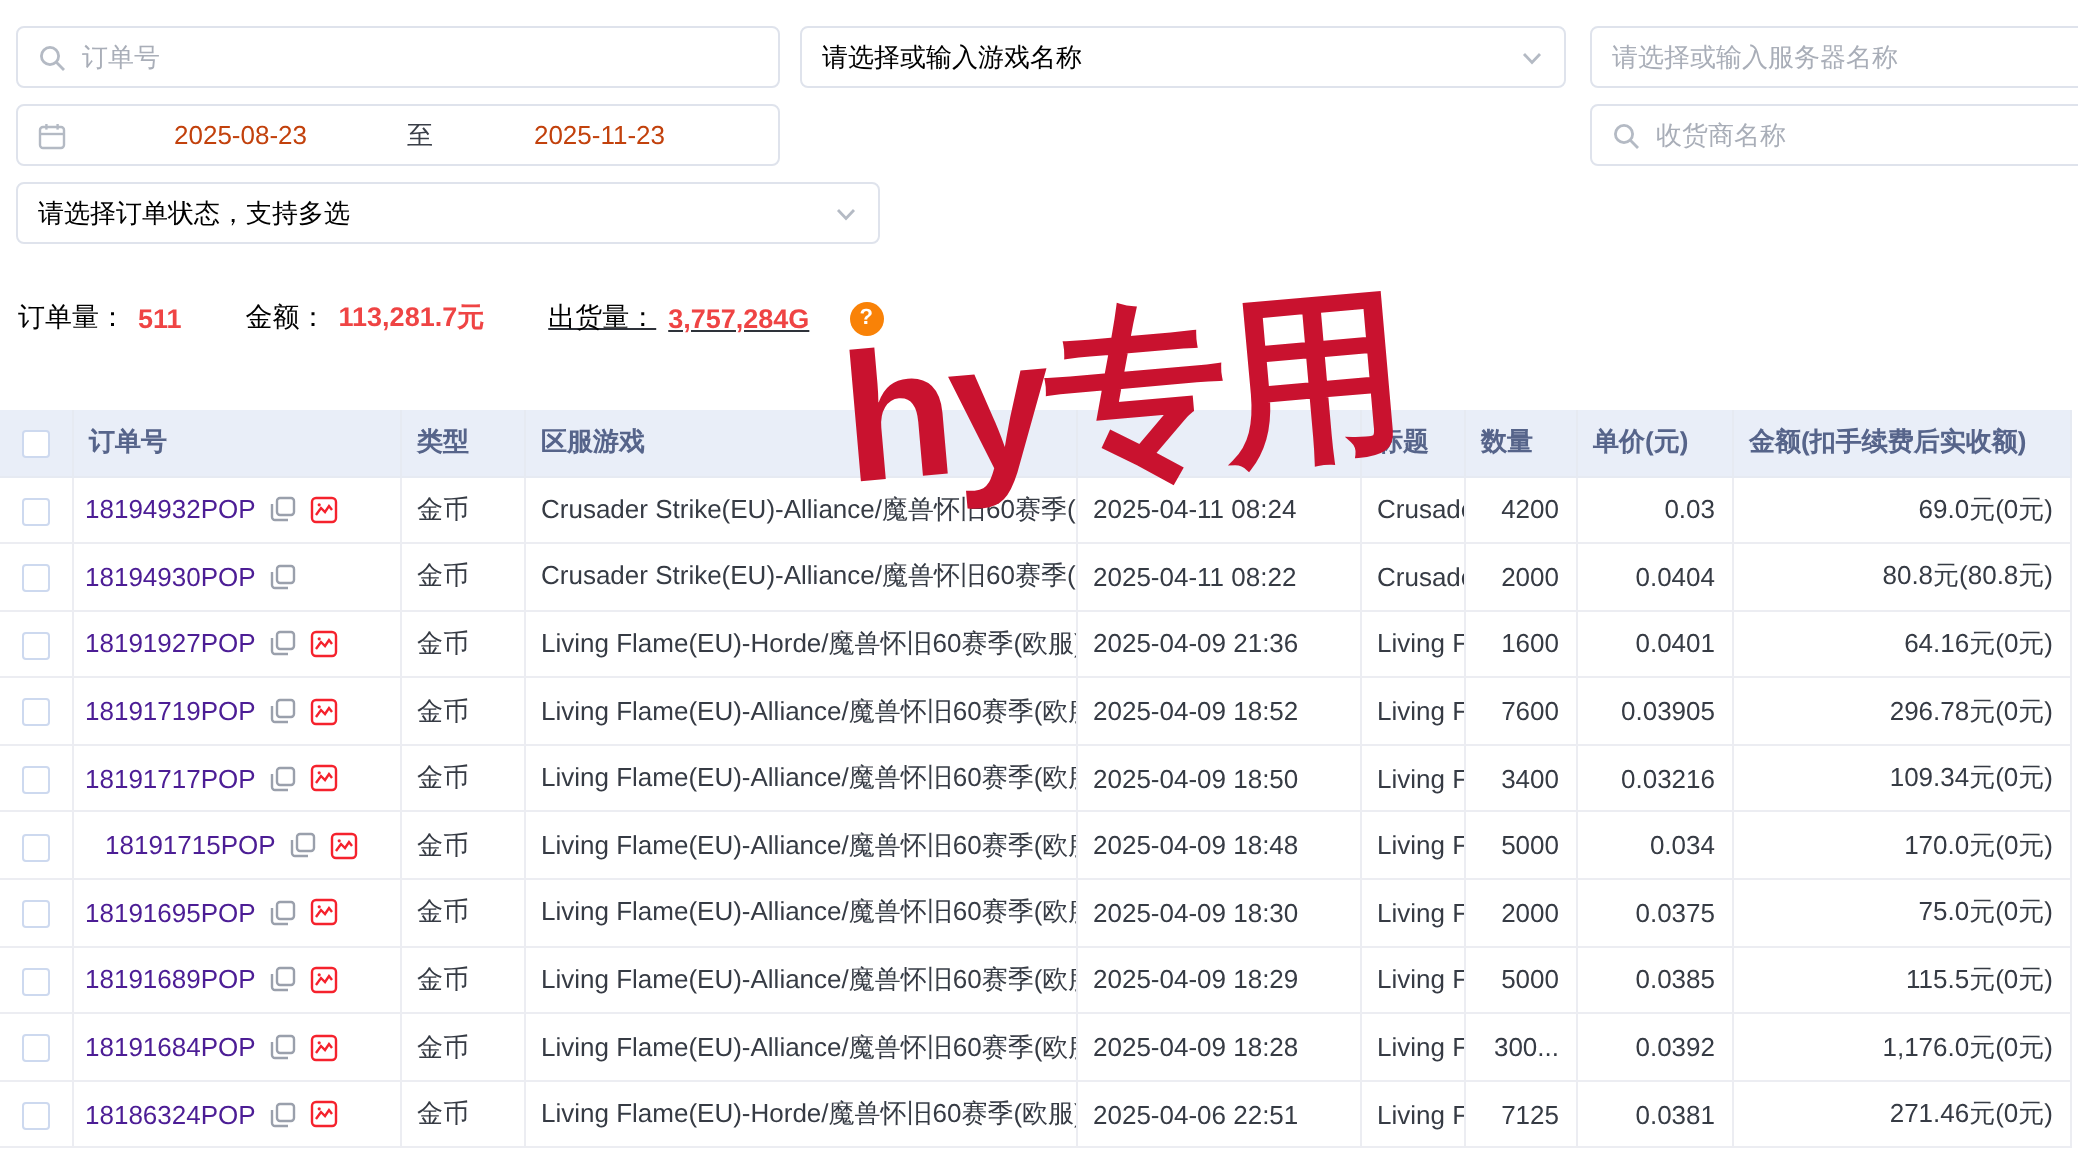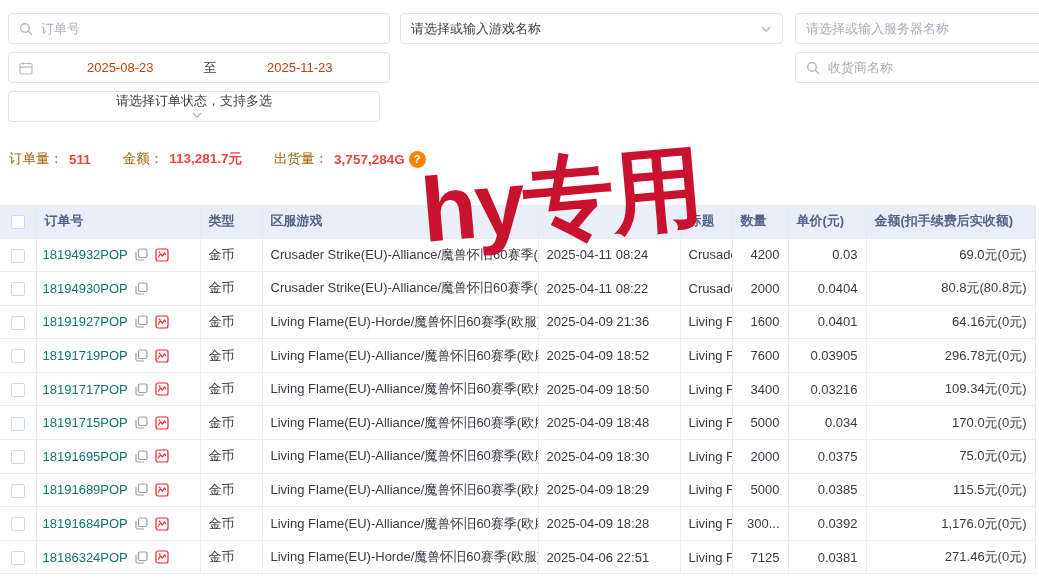--- a/index.html
+++ b/index.html
@@ -3,33 +3,33 @@
 <meta charset="utf-8">
 <style>
   * { margin:0; padding:0; box-sizing:border-box; }
   html,body { width:1039px; height:581px; overflow:hidden; background:#fff;
     font-family:"Liberation Sans","DejaVu Sans",sans-serif; }
   .stage { position:relative; width:1039px; height:581px; overflow:hidden; }
 
   
   .fbox { position:absolute; height:31px; border:1px solid #dfe3ec; border-radius:4px;
     background:#fff; display:flex; align-items:center; padding:0 10px; font-size:13px; }
-  .fbox .ph { color:#404040; flex:1; white-space:nowrap; overflow:hidden; }
+  .fbox .ph { color:#000000; flex:1; white-space:nowrap; overflow:hidden; }
   .fbox input { border:none; outline:none; flex:1; font-size:13px; color:#333; background:transparent; min-width:0; }
   .fbox input::placeholder { color:#a9aeb8; }
   .icon-left { margin-right:8px; flex:none; display:flex; align-items:center; }
   .chev { flex:none; margin-left:6px; }
   .date-box { justify-content:space-between; }
   .date-val { color:#c2410c; font-size:13px; flex:1; text-align:center; }
   .date-sep { color:#3a3f48; font-size:13px; flex:none; padding:0 4px; }
 
   
   .stats { position:absolute; left:9px; top:150px; display:flex; align-items:center;
     font-size:13.5px; color:#2e323a; white-space:nowrap; }
-  .stats .lbl { color:#a16207; }
+  .stats .lbl { color:#000000; }
   .stats .val { color:#ef4444; font-weight:600; margin-left:6px; }
   .stat-item { display:flex; align-items:center; margin-right:32px; }
   .q-icon { width:17px; height:17px; border-radius:50%; background:#f98207; color:#fff;
     font-size:11px; font-weight:bold; display:flex; align-items:center; justify-content:center;
     cursor:pointer; }
 
   
   .watermark { position:absolute; left:416px; top:138px; width:290px; height:120px;
     display:flex; align-items:center; justify-content:center;
     transform:rotate(-5deg); z-index:30; pointer-events:none;
@@ -44,21 +44,21 @@
     white-space:nowrap; overflow:hidden; }
   table.orders td { height:33.6px; border:1px solid #ecEEf3; border-color:#ecedf2;
     color:#363b44; padding:0 8px; white-space:nowrap; overflow:hidden; background:#fff; }
   table.orders th:first-child, table.orders td:first-child { border-left:none; text-align:center; padding:0; }
   td.c-right, th.c-right { text-align:right; }
   td.qty { padding-right:12px; }
   td.price { padding-right:20px; }
   th.price-h, th.amt-h, th.qty-h { text-align:center; }
   td.amt { padding-right:10px; }
   .order-cell { display:flex; align-items:center; gap:7px; }
-  .order-no { color:#0f766e; }
+  .order-no { color:#4c1d95; }
   .icon-btn { display:flex; align-items:center; cursor:pointer; flex:none; }
 
   .cbx { display:inline-block; width:14px; height:14px; border:1px solid #cdd9ef;
     border-radius:2px; background:#fff; vertical-align:middle; cursor:pointer; }
 
   svg { display:block; }
 </style>
 </head>
 <body>
 
@@ -105,39 +105,39 @@
   <div class="fbox" style="left:795px; top:52px; width:384px;">
     <span class="icon-left">
       <svg width="14" height="14" viewBox="0 0 14 14" fill="none" stroke="#b4bac4" stroke-width="1.4">
         <circle cx="6" cy="6" r="4.3"></circle>
           <line x1="9.3" y1="9.3" x2="13" y2="13"></line>
       </svg>
     </span>
     <input type="text" placeholder="收货商名称" style="">
   </div>
 
-  <div class="fbox" style="left:8px; top:91px; width:372px;flex-direction:column;">
+  <div class="fbox" style="left:8px; top:91px; width:432px;">
     <span class="ph">请选择订单状态，支持多选</span>
     <span class="chev">
       <svg width="12" height="12" viewBox="0 0 12 12" fill="none" stroke="#b4bac4" stroke-width="1.4">
         <polyline points="2,4 6,8.2 10,4"></polyline>
       </svg>
     </span>
   </div>
 
   <div class="stats">
     <span class="stat-item">
       <span class="lbl">订单量：</span>
       <span class="val">511</span>
     </span>
     <span class="stat-item">
       <span class="lbl">金额：</span>
       <span class="val">113,281.7元</span>
     </span>
-    <span class="stat-item" style="margin-right:4px;">
+    <span class="stat-item" style="margin-right:20px;text-decoration:underline;">
       <span class="lbl">出货量：</span>
       <span class="val">3,757,284G</span>
     </span>
     <span class="q-icon">?</span>
   </div>
 
   <div class="watermark">hy专用</div>
 
   <table class="orders">
     <colgroup>
@@ -305,21 +305,21 @@
       <td>Living Flame(EU)-Alliance/魔兽怀旧60赛季(欧服)</td>
       <td>2025-04-09 18:50</td>
       <td>Living Flame</td>
       <td class="c-right qty">3400</td>
       <td class="c-right price">0.03216</td>
       <td class="c-right amt">109.34元(0元)</td>
     </tr>
 
     <tr>
       <td><span class="cbx"></span></td>
-      <td style="padding-left:6px;">
+      <td style="padding-left:16px;">
         <span class="order-cell">
           <span class="order-no">18191715POP</span>
           <span class="icon-btn">
             <svg width="13" height="13" viewBox="0 0 13 13" fill="none" stroke="#9aa0ac" stroke-width="1.2">
               <rect x="3.5" y="1" width="8.5" height="8.5" rx="1.5"></rect>
               <path d="M9 12H2.5A1.5 1.5 0 0 1 1 10.5V4"></path>
             </svg>
           </span>
           <span class="icon-btn">
             <svg width="14" height="14" viewBox="0 0 14 14" fill="none" stroke="#f5222d" stroke-width="1.2">

